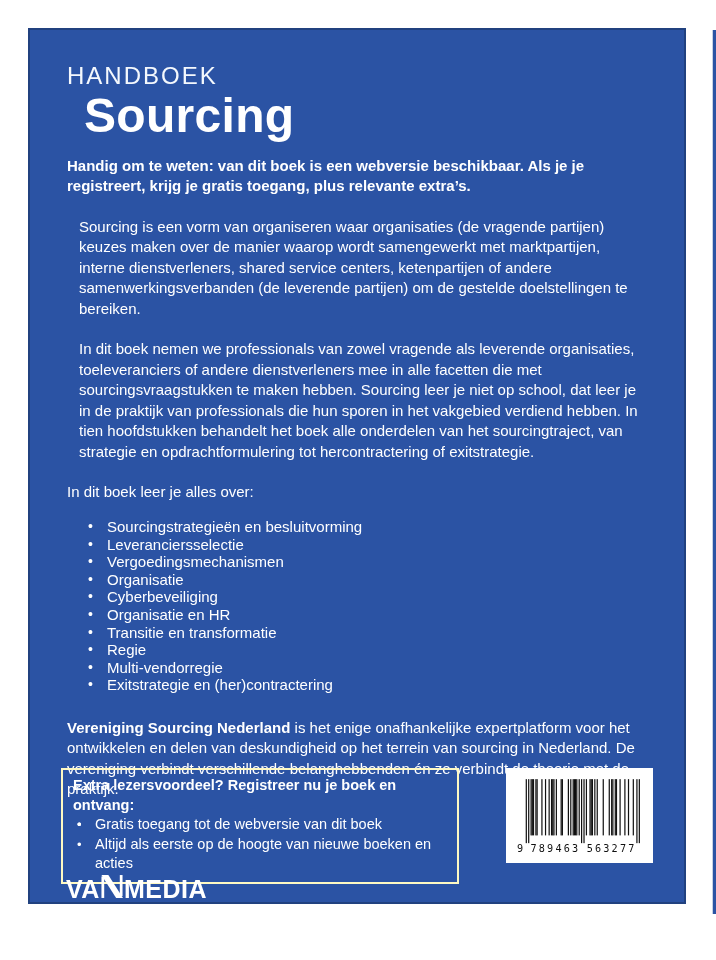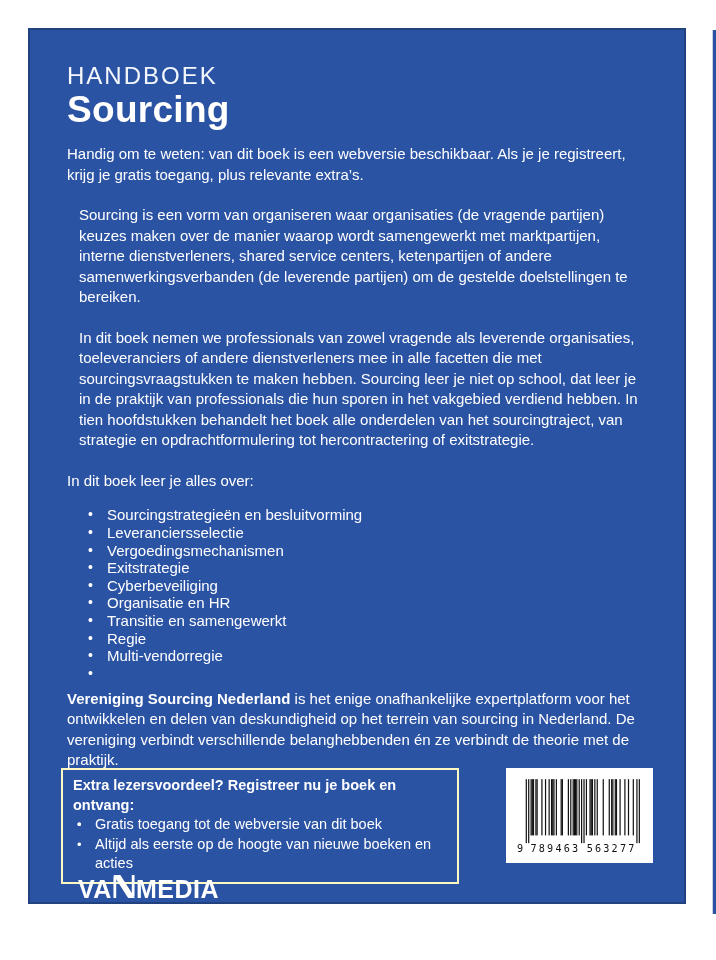--- a/index.html
+++ b/index.html
@@ -34,28 +34,28 @@
   .content { padding: 32px 36px 0 37px; }
 
   .kicker {
     font-size: 24px;
     font-weight: 400;
     letter-spacing: 2px;
     line-height: 1.15;
     color: #f4f8fd;
   }
   .title {
-    font-size: 37px;
+    font-size: 48px;
     font-weight: bold;
     line-height: 1.05;
-    margin: 1px 0 15px 0;
+    margin: 1px 0 15px 17px;
     letter-spacing: 0.3px;
   }
   .intro {
-    font-weight: normal;
+    font-weight: bold;
     font-size: 15px;
     line-height: 20.5px;
     margin: 0 0 20px 0;
   }
   p.body {
     font-size: 15px;
     line-height: 20.5px;
     margin: 0 0 20px 12px;
   }
   .list-intro {
@@ -118,21 +118,20 @@
   
   .publisher {
     position: absolute;
     left: 36px; top: 845px;
   }
   .logo-name {
     display: flex; align-items: flex-end;
     font-size: 25px; font-weight: bold;
     letter-spacing: 0.5px; line-height: 1;
     color: #ffffff;
-    margin-left: 12px;
   }
   .logo-n { margin: 0 1px; display: inline-block; }
   .logo-sub {
     font-size: 11.5px;
     letter-spacing: 4.5px;
     margin: 18px 0 0 52px;
     color: #ffffff;
     font-weight: 400;
   }
 </style>
@@ -151,27 +150,27 @@
 
       <p class="body">Sourcing is een vorm van organiseren waar organisaties (de vragende partijen) keuzes maken over de manier waarop wordt samengewerkt met marktpartijen, interne dienstverleners, shared service centers, ketenpartijen of andere samenwerkingsverbanden (de leverende partijen) om de gestelde doelstellingen te bereiken.</p>
       <p class="body">In dit boek nemen we professionals van zowel vragende als leverende organisaties, toeleveranciers of andere dienstverleners mee in alle facetten die met sourcingsvraagstukken te maken hebben. Sourcing leer je niet op school, dat leer je in de praktijk van professionals die hun sporen in het vakgebied verdiend hebben. In tien hoofdstukken behandelt het boek alle onderdelen van het sourcingtraject, van strategie en opdrachtformulering tot hercontractering of exitstrategie.</p>
 
       <p class="list-intro">In dit boek leer je alles over:</p>
 
       <ul class="topics">
         <li><span class="dot">•</span><span>Sourcingstrategieën en besluitvorming</span></li>
         <li><span class="dot">•</span><span>Leveranciersselectie</span></li>
         <li><span class="dot">•</span><span>Vergoedingsmechanismen</span></li>
-        <li><span class="dot">•</span><span>Exitstrategie</span></li>
+        <li><span class="dot">•</span><span>Organisatie</span></li>
         <li><span class="dot">•</span><span>Cyberbeveiliging</span></li>
         <li><span class="dot">•</span><span>Organisatie en HR</span></li>
-        <li><span class="dot">•</span><span>Transitie en samengewerkt</span></li>
+        <li><span class="dot">•</span><span>Transitie en transformatie</span></li>
         <li><span class="dot">•</span><span>Regie</span></li>
         <li><span class="dot">•</span><span>Multi-vendorregie</span></li>
-        <li><span class="dot">•</span></li>
+        <li><span class="dot">•</span><span>Exitstrategie en (her)contractering</span></li>
       </ul>
 
       <p class="association"><span class="assoc-name">Vereniging Sourcing Nederland</span><span> is het enige onafhankelijke expertplatform voor het ontwikkelen en delen van deskundigheid op het terrein van sourcing in Nederland. De vereniging verbindt verschillende belanghebbenden én ze verbindt de theorie met de praktijk.</span></p>
 
     </div>
 
     <div class="promo-box">
       <div class="promo-title">Extra lezersvoordeel? Registreer nu je boek en ontvang:</div>
       <ul class="promo-items">
         <li><span class="dot">•</span></li>

